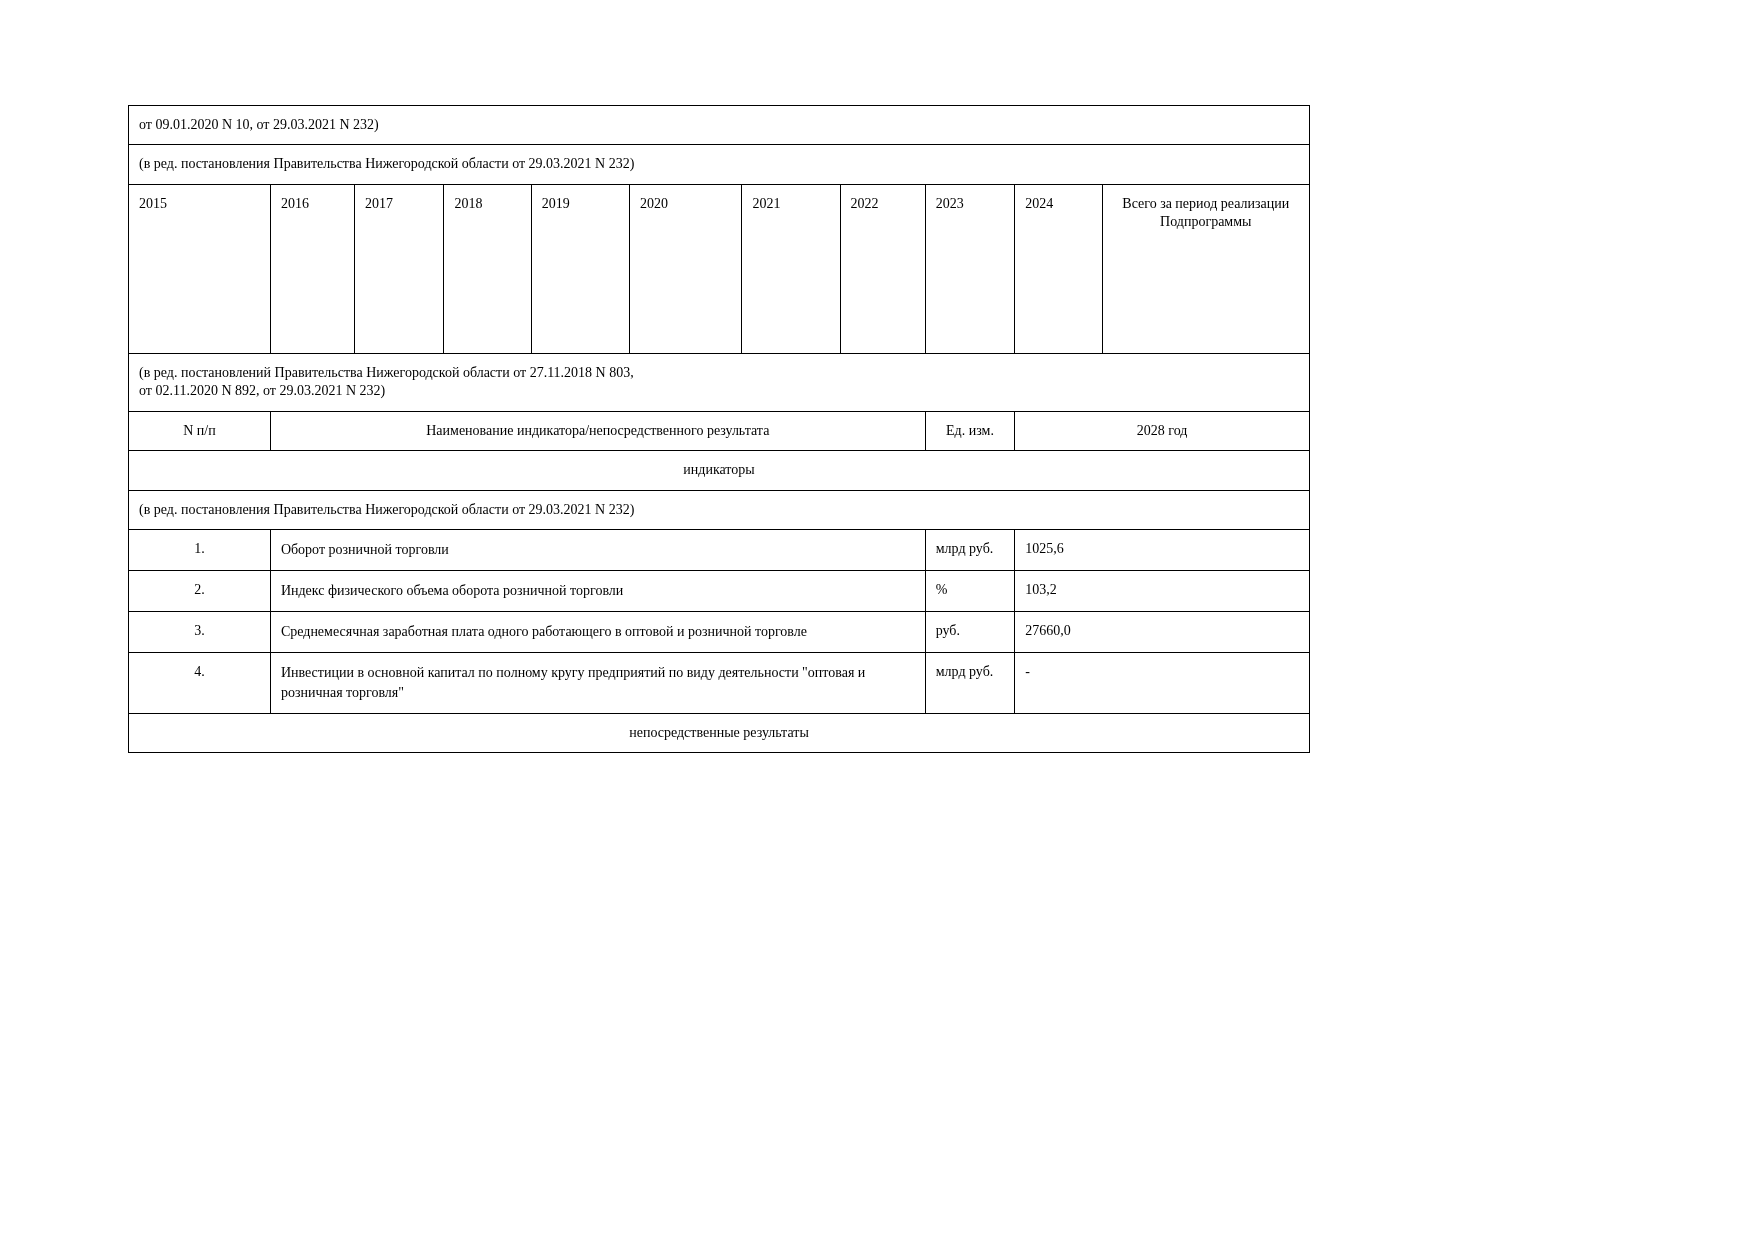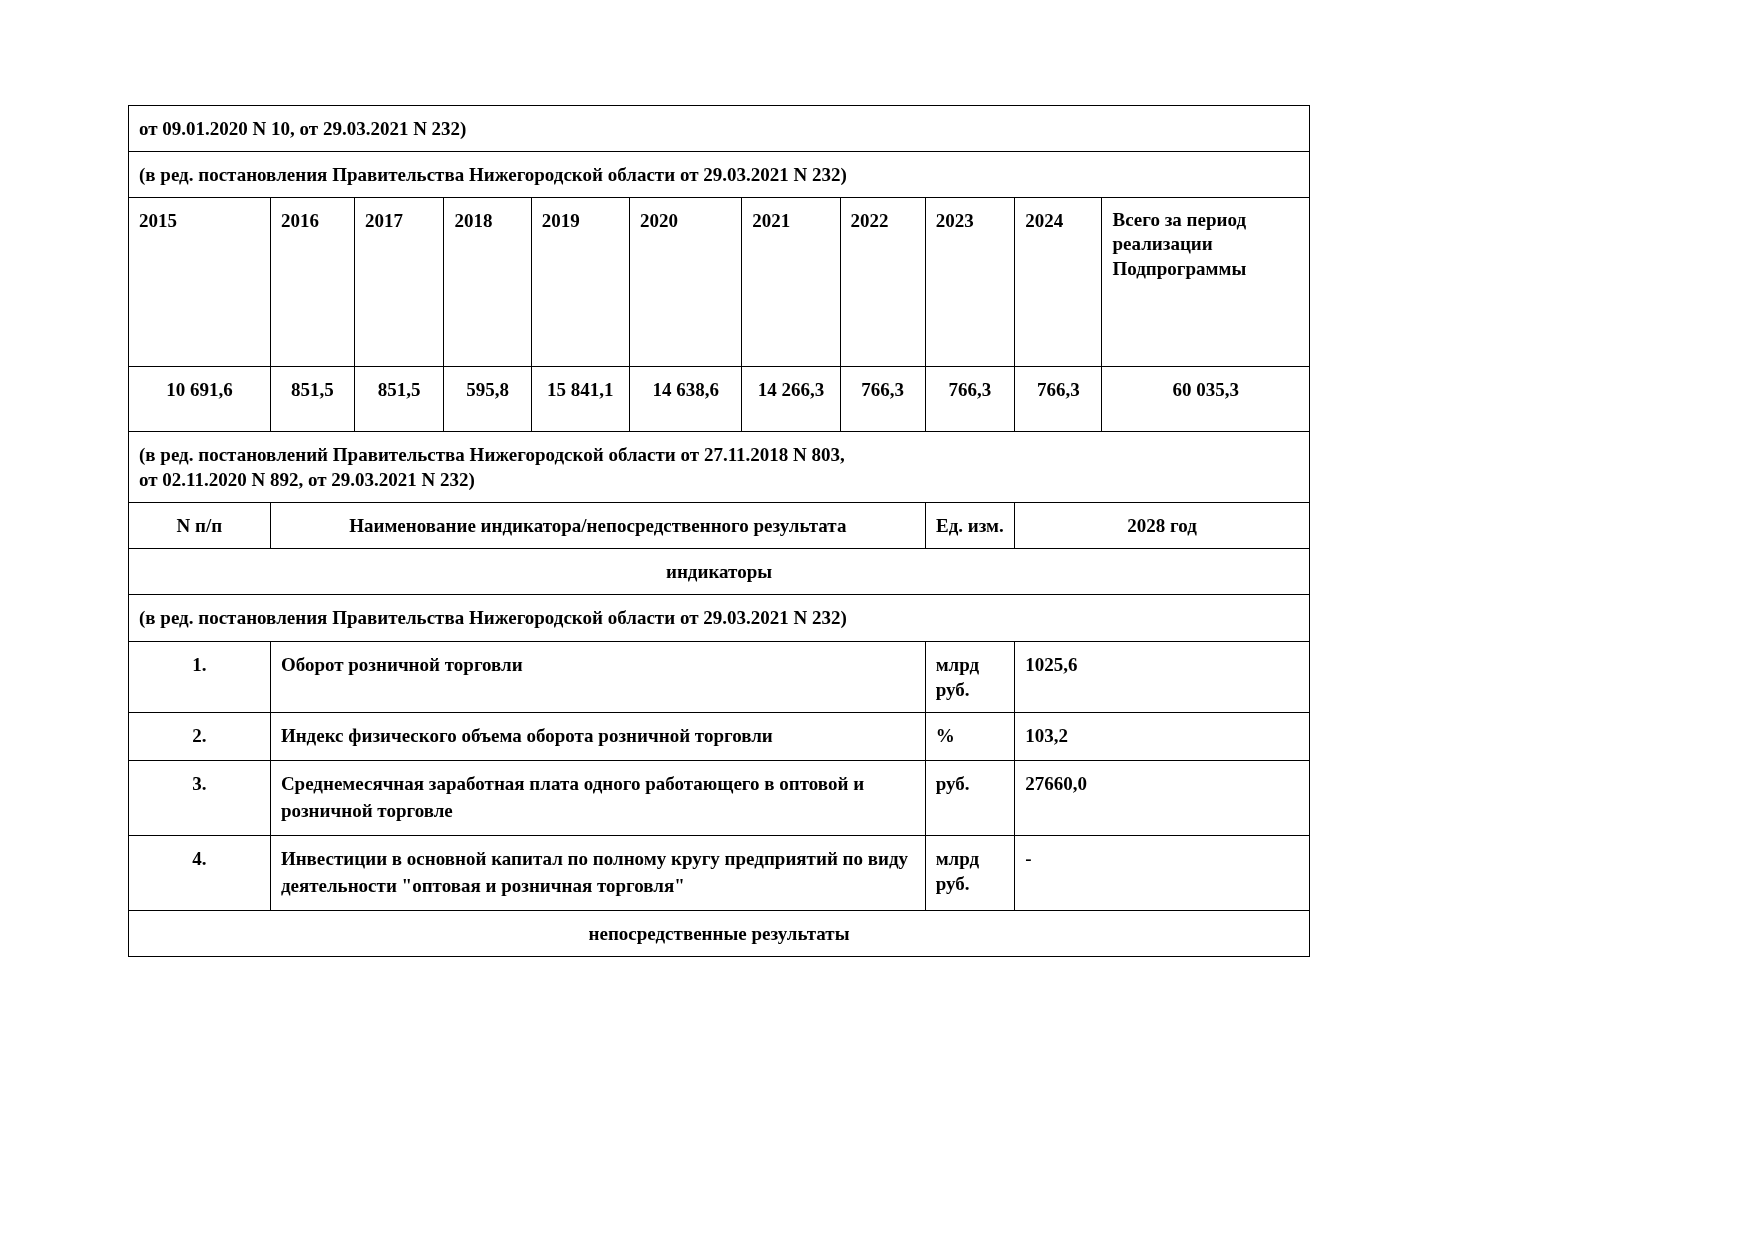--- a/index.html
+++ b/index.html
@@ -20,23 +20,22 @@
     position: absolute;
     left: 128px;
     top: 105px;
     width: 1182px;
   }
 
   table.doc {
     border-collapse: collapse;
     table-layout: fixed;
     width: 1182px;
-    font-size: 19px;
+    font-size: 14px;
     line-height: 1.32;
-    font-weight: bold;
   }
 
   table.doc td {
     border: 1px solid #000000;
     padding: 10px 10px 10px 10px;
     vertical-align: top;
     background: #ffffff;
   }
 
   .note {
@@ -53,20 +52,21 @@
 
   .yr-val {
     text-align: center;
     vertical-align: middle;
     height: 44px;
     padding-top: 9px;
     padding-bottom: 9px;
   }
 
   .total-head {
+    text-align: center;
     vertical-align: top;
     padding-top: 12px;
     line-height: 1.28;
   }
 
   .sec-title {
     text-align: center;
     padding-top: 16px;
     padding-bottom: 16px;
   }
@@ -144,33 +144,20 @@
       <td class="yr-head">2018</td>
       <td class="yr-head">2019</td>
       <td class="yr-head">2020</td>
       <td class="yr-head">2021</td>
       <td class="yr-head">2022</td>
       <td class="yr-head">2023</td>
       <td class="yr-head">2024</td>
       <td class="total-head">Всего за период реализации Подпрограммы</td>
     </tr>
 
-    <tr>
-      <td class="yr-val">10 691,6</td>
-      <td class="yr-val">851,5</td>
-      <td class="yr-val">851,5</td>
-      <td class="yr-val">595,8</td>
-      <td class="yr-val">15 841,1</td>
-      <td class="yr-val">14 638,6</td>
-      <td class="yr-val">14 266,3</td>
-      <td class="yr-val">766,3</td>
-      <td class="yr-val">766,3</td>
-      <td class="yr-val">766,3</td>
-      <td class="yr-val">60 035,3</td>
-    </tr>
 
 
     <tr>
       <td class="note" colspan="11">
         <div>(в ред. постановлений Правительства Нижегородской области от 27.11.2018 N 803,</div>
         <div>от 02.11.2020 N 892, от 29.03.2021 N 232)</div>
       </td>
     </tr>
 
     <tr>

